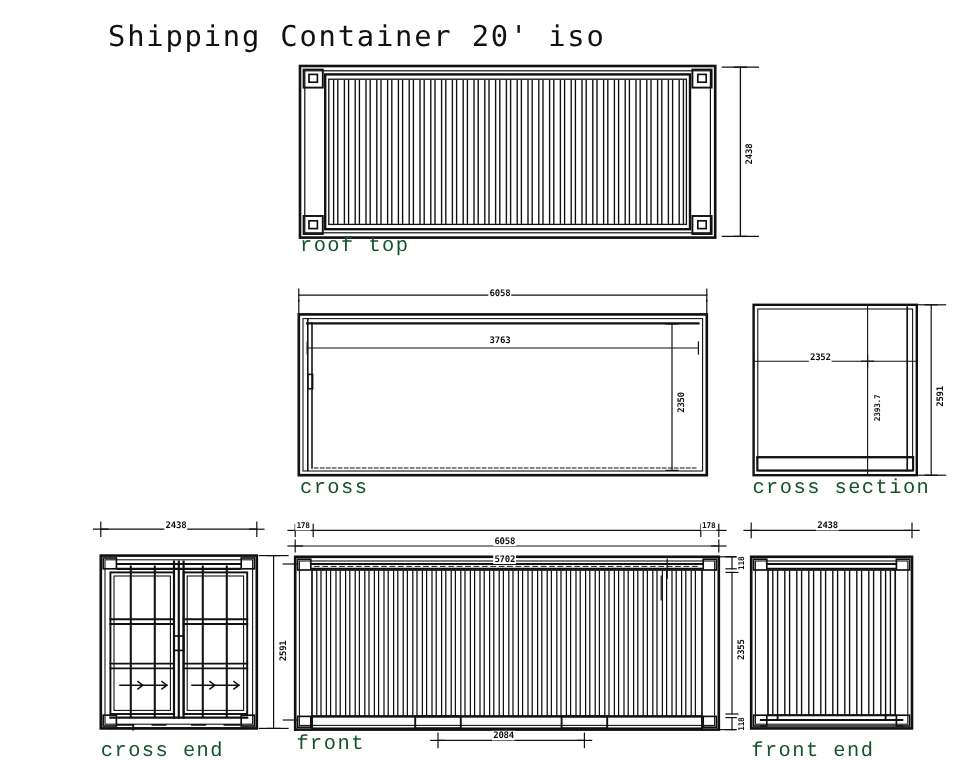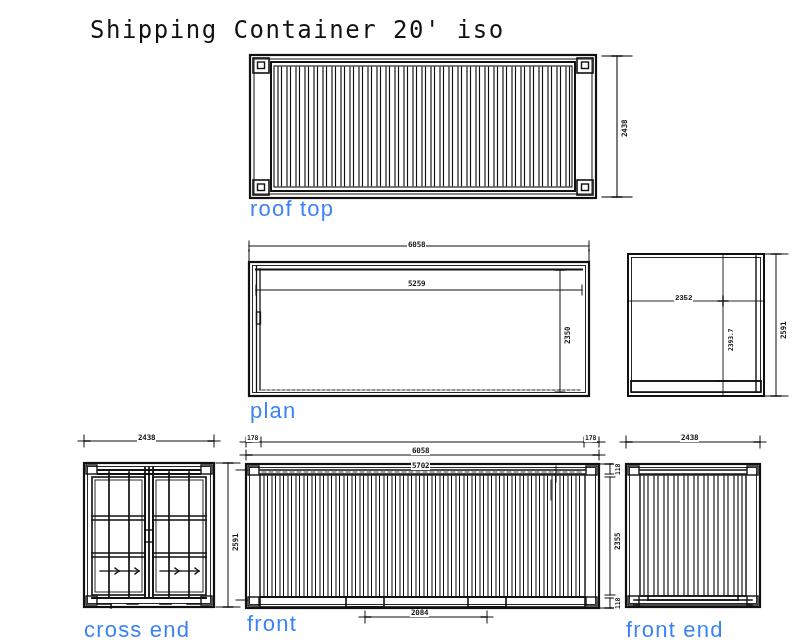--- a/index.html
+++ b/index.html
@@ -10,22 +10,22 @@
   }
   .canvas{position:absolute;left:16px;top:0;width:800px;height:644px;}
   svg{display:block;}
   .ttl{
     position:absolute;left:74px;top:16px;
     font-family:"DejaVu Sans Mono","Liberation Mono",monospace;
     font-size:24px;letter-spacing:1.5px;color:#111;white-space:nowrap;
   }
   .vlabel{
     position:absolute;
-    font-family:Liberation Sans, sans-serif;
-    font-size:22px;letter-spacing:1.2px;color:#3b82f6;white-space:nowrap;
+    font-family:Liberation Mono, monospace;
+    font-size:17px;letter-spacing:1.2px;color:#14532d;white-space:nowrap;
   }
   .dim{
     position:absolute;
     font-family:"DejaVu Sans Mono","Liberation Mono",monospace;
     font-size:7.5px;font-weight:bold;letter-spacing:-0.2px;color:#111;
     white-space:nowrap;background:#fff;padding:0 1px;line-height:8px;
   }
   .dim.rot{transform:rotate(-90deg);transform-origin:left top;}
   .dim.tiny{font-size:6.5px;}
 </style>
@@ -529,32 +529,33 @@
           <path d="M722 596 L722 600"></path>
           <path d="M632 600 L722 600"></path>
         </g>
         <path d="M618 605 L736 605" stroke-width="1.4"></path>
       </g>
 
     </g>
   </svg>
 
   <div class="vlabel" style="left:234px;top:196px;">roof top</div>
-  <div class="vlabel" style="left:234px;top:398px;">plan</div>
+  <div class="vlabel" style="left:234px;top:398px;">cross</div>
+  <div class="vlabel" style="left:611px;top:398px;">cross section</div>
   <div class="vlabel" style="left:68px;top:617px;">cross end</div>
   <div class="vlabel" style="left:231px;top:611px;">front</div>
   <div class="vlabel" style="left:610px;top:617px;">front end</div>
 
   <div class="dim rot" style="left:605px;top:138px;">2438</div>
 
   <div class="dim" style="left:391px;top:241px;">6058</div>
-  <div class="dim" style="left:391px;top:280px;">5259</div>
+  <div class="dim" style="left:391px;top:280px;">3763</div>
   <div class="dim rot" style="left:548px;top:345px;">2350</div>
 
-  <div class="dim" style="left:658px;top:294px;font-family:Liberation Mono, monospace;">2352</div>
+  <div class="dim" style="left:658px;top:294px;">2352</div>
   <div class="dim rot tiny" style="left:711px;top:352px;">2393.7</div>
   <div class="dim rot" style="left:764px;top:340px;">2591</div>
 
   <div class="dim" style="left:121px;top:434px;">2438</div>
   <div class="dim rot" style="left:216px;top:552px;">2591</div>
 
   <div class="dim tiny" style="left:230px;top:434px;">178</div>
   <div class="dim tiny" style="left:568px;top:434px;">178</div>
   <div class="dim" style="left:395px;top:434px;margin-top:28px;">5702</div>
   <div class="dim" style="left:395px;top:447px;">6058</div>

